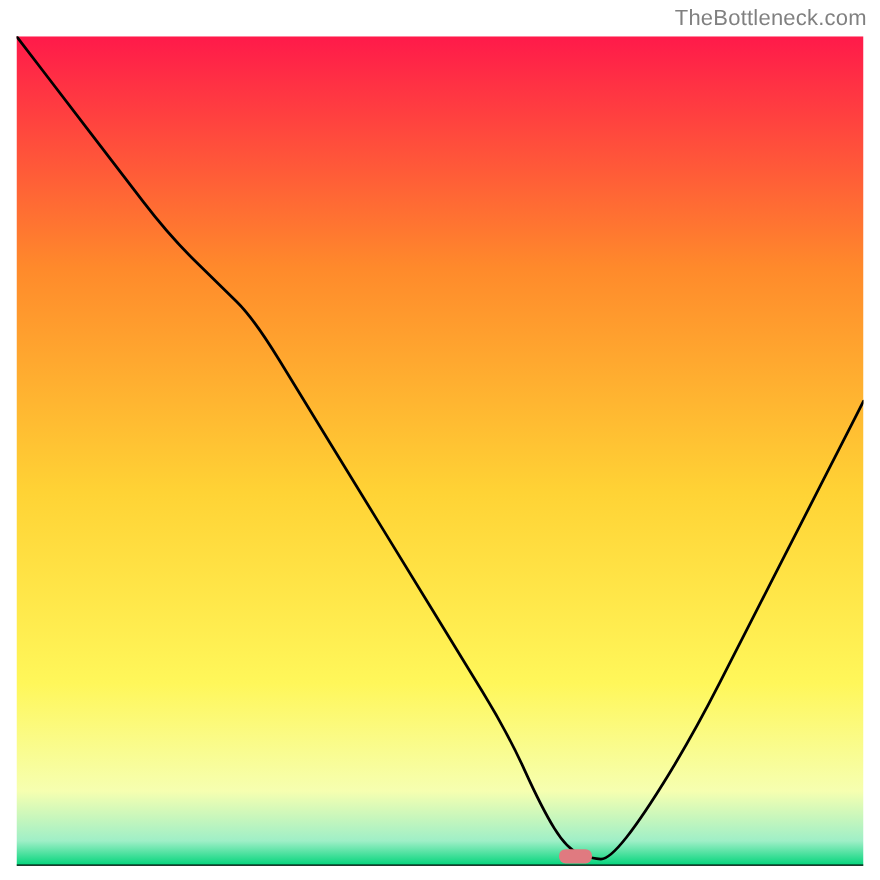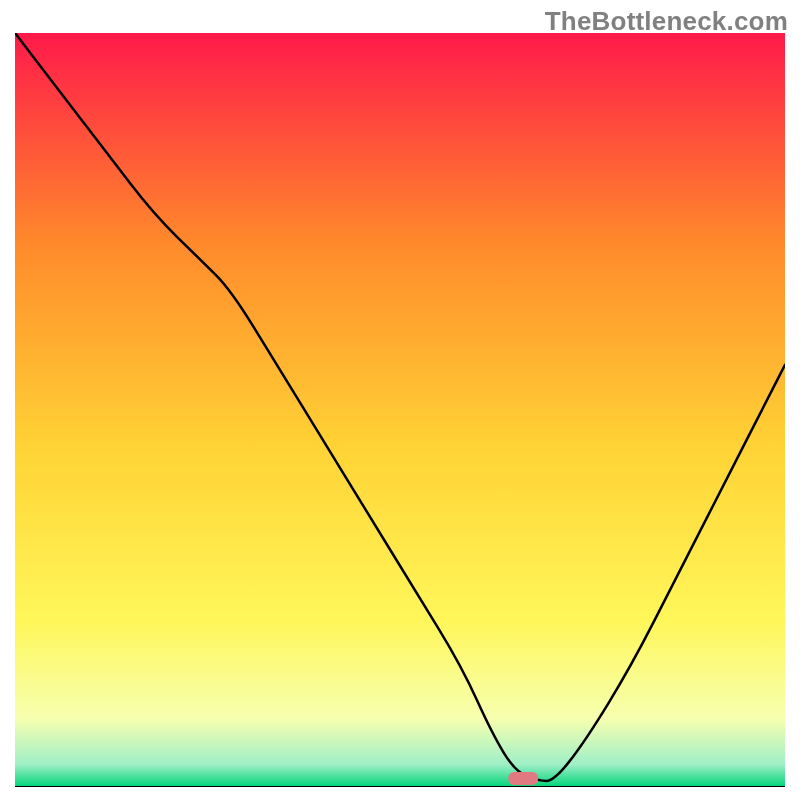--- a/index.html
+++ b/index.html
@@ -13,22 +13,22 @@
   .stage {
     position: relative;
     width: 800px;
     height: 800px;
   }
   .watermark {
     position: absolute;
     top: 6px;
     right: 12px;
     color: #808080;
-    font-size: 26px;
-    font-weight: 700;
+    font-size: 20px;
+    font-weight: 400;
     letter-spacing: 0.2px;
     user-select: none;
   }
   .plot {
     position: absolute;
     left: 15px;
     top: 33px;
     width: 770px;
     height: 754px;
   }

